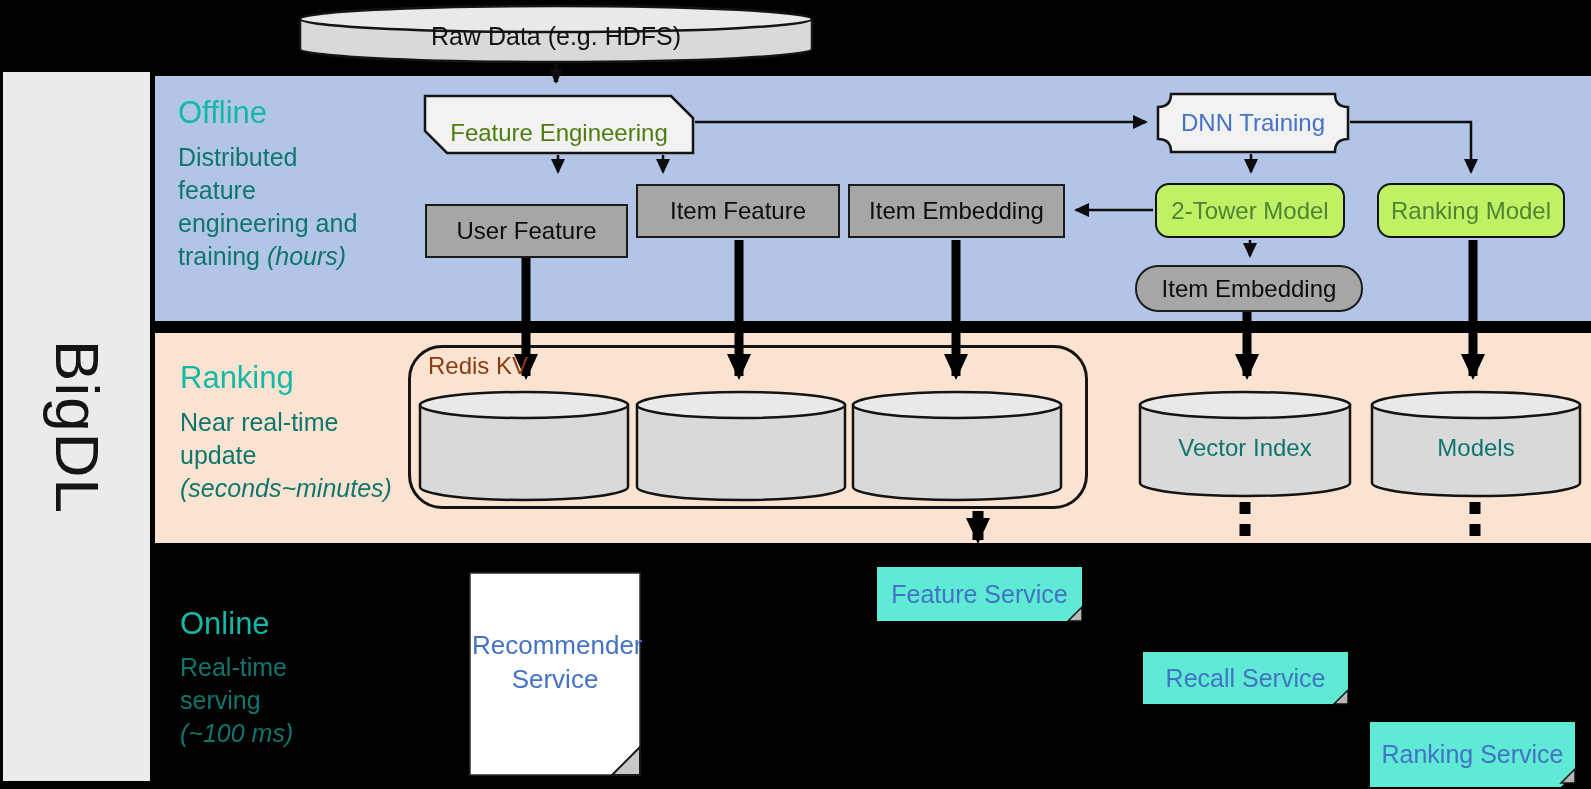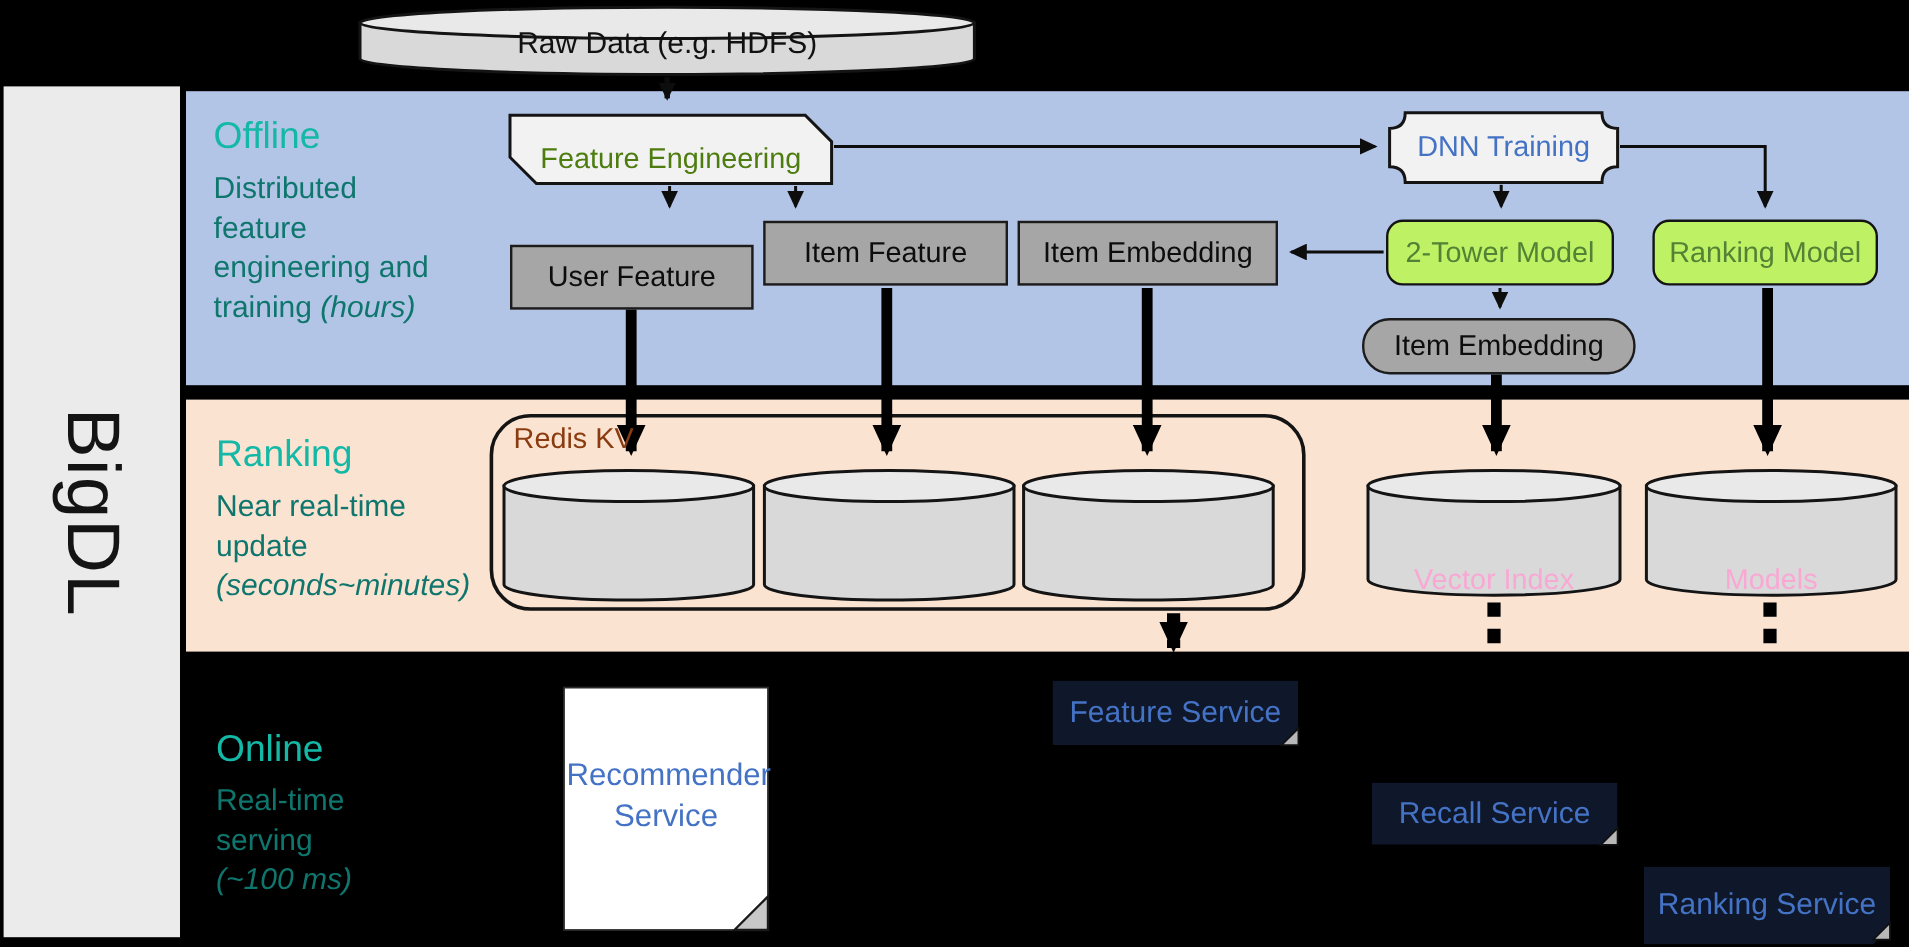--- a/index.html
+++ b/index.html
@@ -38,25 +38,25 @@
   .if{left:636px;top:184px;width:204px;height:54px;}
   .ue{left:848px;top:184px;width:217px;height:54px;}
   .ie{left:1135px;top:265px;width:228px;height:47px;border-radius:23px;}
 
   .roundbox{background:#bef264;border:2px solid #141414;border-radius:14px;color:#538135;box-sizing:border-box;}
   .tt{left:1155px;top:183px;width:190px;height:55px;}
   .rm{left:1377px;top:183px;width:188px;height:55px;}
 
   .redisbox{left:408px;top:345px;width:680px;height:164px;border:3px solid #141414;border-radius:34px;box-sizing:border-box;}
   .redislbl{left:428px;top:352px;font-size:24px;color:#8a3c10;}
-  .cyl-lbl{font-size:24px;color:#f9a8d4;height:40px;margin-top:36px;}
+  .cyl-lbl{font-size:24px;color:#0f766e;height:40px;}
   .vi-lbl{left:1140px;top:428px;width:210px;}
   .mo-lbl{left:1372px;top:428px;width:208px;}
 
-  .svcbox{background:#0f172a;color:#4472c4;font-size:25px;
+  .svcbox{background:#5eead4;color:#4472c4;font-size:25px;
           clip-path:polygon(0 0,100% 0,100% calc(100% - 14px),calc(100% - 14px) 100%,0 100%);}
   .fs{left:877px;top:567px;width:205px;height:54px;}
   .rs{left:1143px;top:652px;width:205px;height:52px;}
   .ks{left:1370px;top:722px;width:205px;height:65px;}
   .rec-text{left:472px;top:628px;width:166px;color:#4472c4;font-size:26px;line-height:34px;text-align:center;}
 </style>
 </head>
 <body>
 
 <div class="stage">

